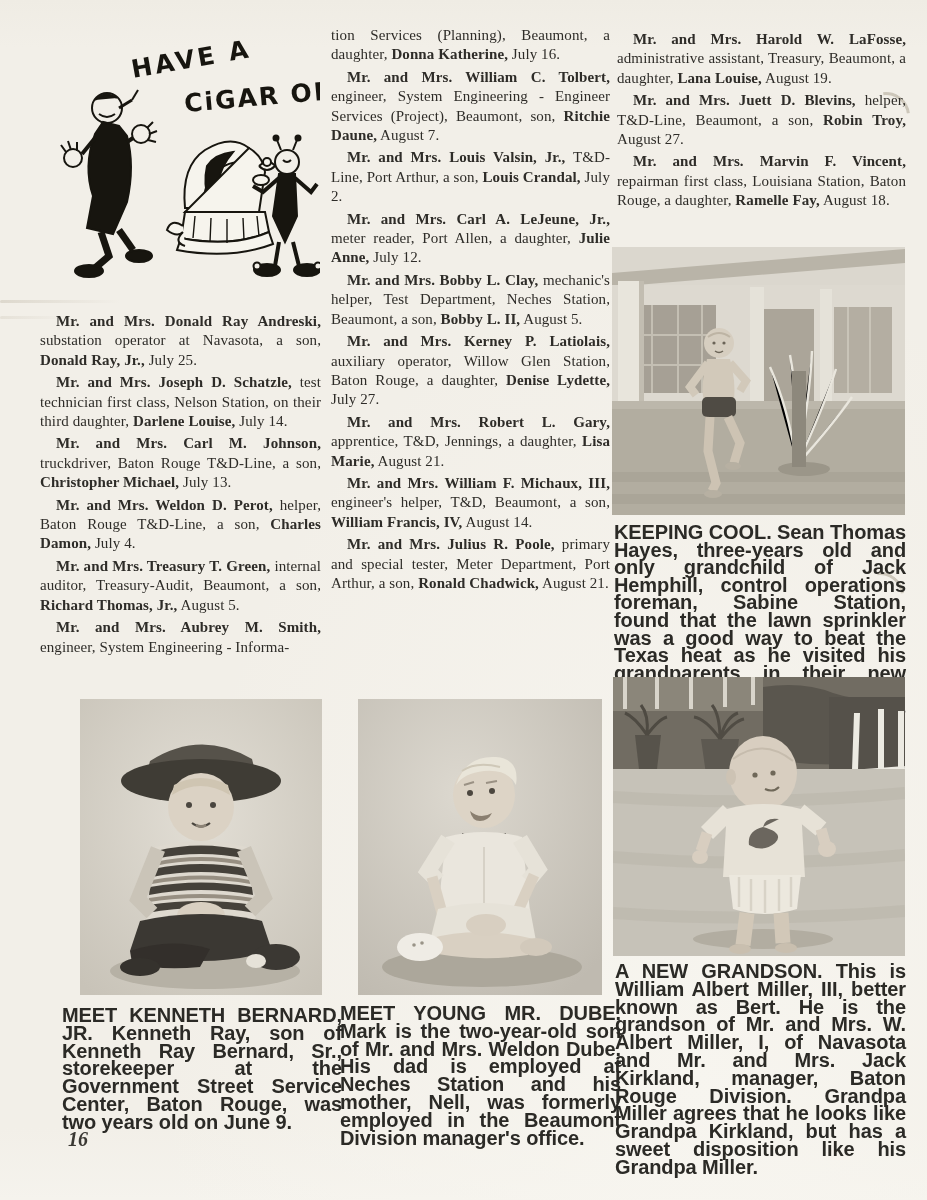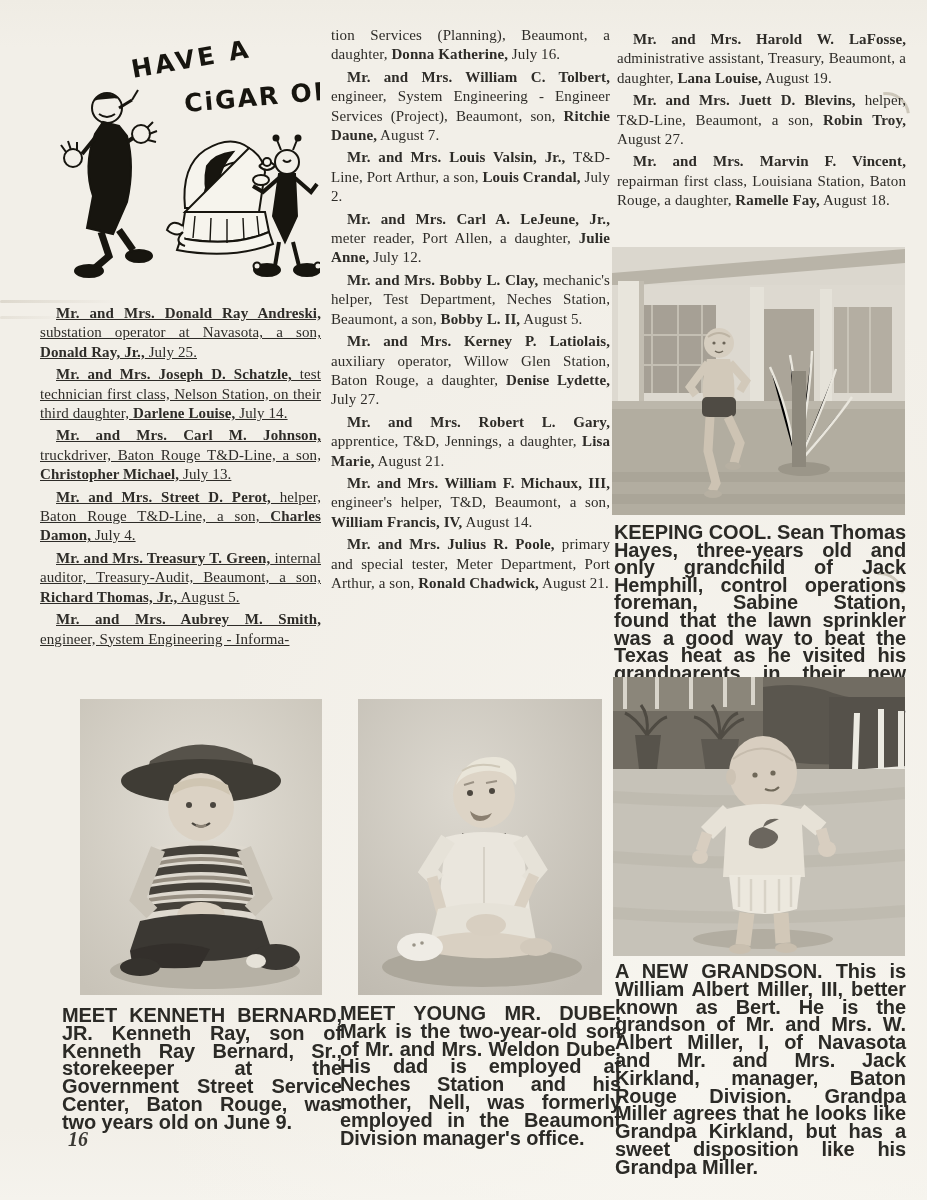--- a/index.html
+++ b/index.html
@@ -88,25 +88,25 @@
       <path d="M244 162 L228 176 L218 170" stroke-width="4"></path>
       <path d="M260 162 L276 176 L282 168" stroke-width="4"></path>
       <path d="M244 226 L240 250 M258 226 L264 250" stroke-width="4"></path>
       <ellipse cx="232" cy="254" rx="13" ry="6" fill="#17150f"></ellipse>
       <ellipse cx="272" cy="254" rx="13" ry="6" fill="#17150f"></ellipse>
       <circle cx="222" cy="250" r="3.5" fill="#f2efe8"></circle>
       <circle cx="283" cy="250" r="3.5" fill="#f2efe8"></circle>
     </g>
   </svg>
 
-  <div class="ann-col" style="left:40px;top:304px;width:281px;text-decoration:underline;">
+  <div class="ann-col" style="left:40px;top:312px;width:281px;">
       <p class="ann"><span class="b">Mr. and Mrs. Donald Ray Andreski,</span><span> substation operator at Navasota, a son, </span><span class="b">Donald Ray, Jr.,</span><span> July 25.</span></p>
       <p class="ann"><span class="b">Mr. and Mrs. Joseph D. Schatzle,</span><span> test technician first class, Nelson Station, on their third daughter, </span><span class="b">Darlene Louise,</span><span> July 14.</span></p>
       <p class="ann"><span class="b">Mr. and Mrs. Carl M. Johnson,</span><span> truckdriver, Baton Rouge T&amp;D-Line, a son, </span><span class="b">Christopher Michael,</span><span> July 13.</span></p>
-      <p class="ann"><span class="b">Mr. and Mrs. Street D. Perot,</span><span> helper, Baton Rouge T&amp;D-Line, a son, </span><span class="b">Charles Damon,</span><span> July 4.</span></p>
+      <p class="ann"><span class="b">Mr. and Mrs. Weldon D. Perot,</span><span> helper, Baton Rouge T&amp;D-Line, a son, </span><span class="b">Charles Damon,</span><span> July 4.</span></p>
       <p class="ann"><span class="b">Mr. and Mrs. Treasury T. Green,</span><span> internal auditor, Treasury-Audit, Beaumont, a son, </span><span class="b">Richard Thomas, Jr.,</span><span> August 5.</span></p>
       <p class="ann"><span class="b">Mr. and Mrs. Aubrey M. Smith,</span><span> engineer, System Engineering - Informa-</span></p>
     </div>
 
   <div class="ann-col" style="left:331px;top:12px;width:279px;margin-top:14px;">
       <p class="ann noindent"><span>tion Services (Planning), Beaumont, a daughter, </span><span class="b">Donna Katherine,</span><span> July 16.</span></p>
       <p class="ann"><span class="b">Mr. and Mrs. William C. Tolbert,</span><span> engineer, System Engineering - Engineer Services (Project), Beaumont, son, </span><span class="b">Ritchie Daune,</span><span> August 7.</span></p>
       <p class="ann"><span class="b">Mr. and Mrs. Louis Valsin, Jr.,</span><span> T&amp;D-Line, Port Arthur, a son, </span><span class="b">Louis Crandal,</span><span> July 2.</span></p>
       <p class="ann"><span class="b">Mr. and Mrs. Carl A. LeJeune, Jr.,</span><span> meter reader, Port Allen, a daughter, </span><span class="b">Julie Anne,</span><span> July 12.</span></p>
       <p class="ann"><span class="b">Mr. and Mrs. Bobby L. Clay,</span><span> mechanic's helper, Test Department, Neches Station, Beaumont, a son, </span><span class="b">Bobby L. II,</span><span> August 5.</span></p>

